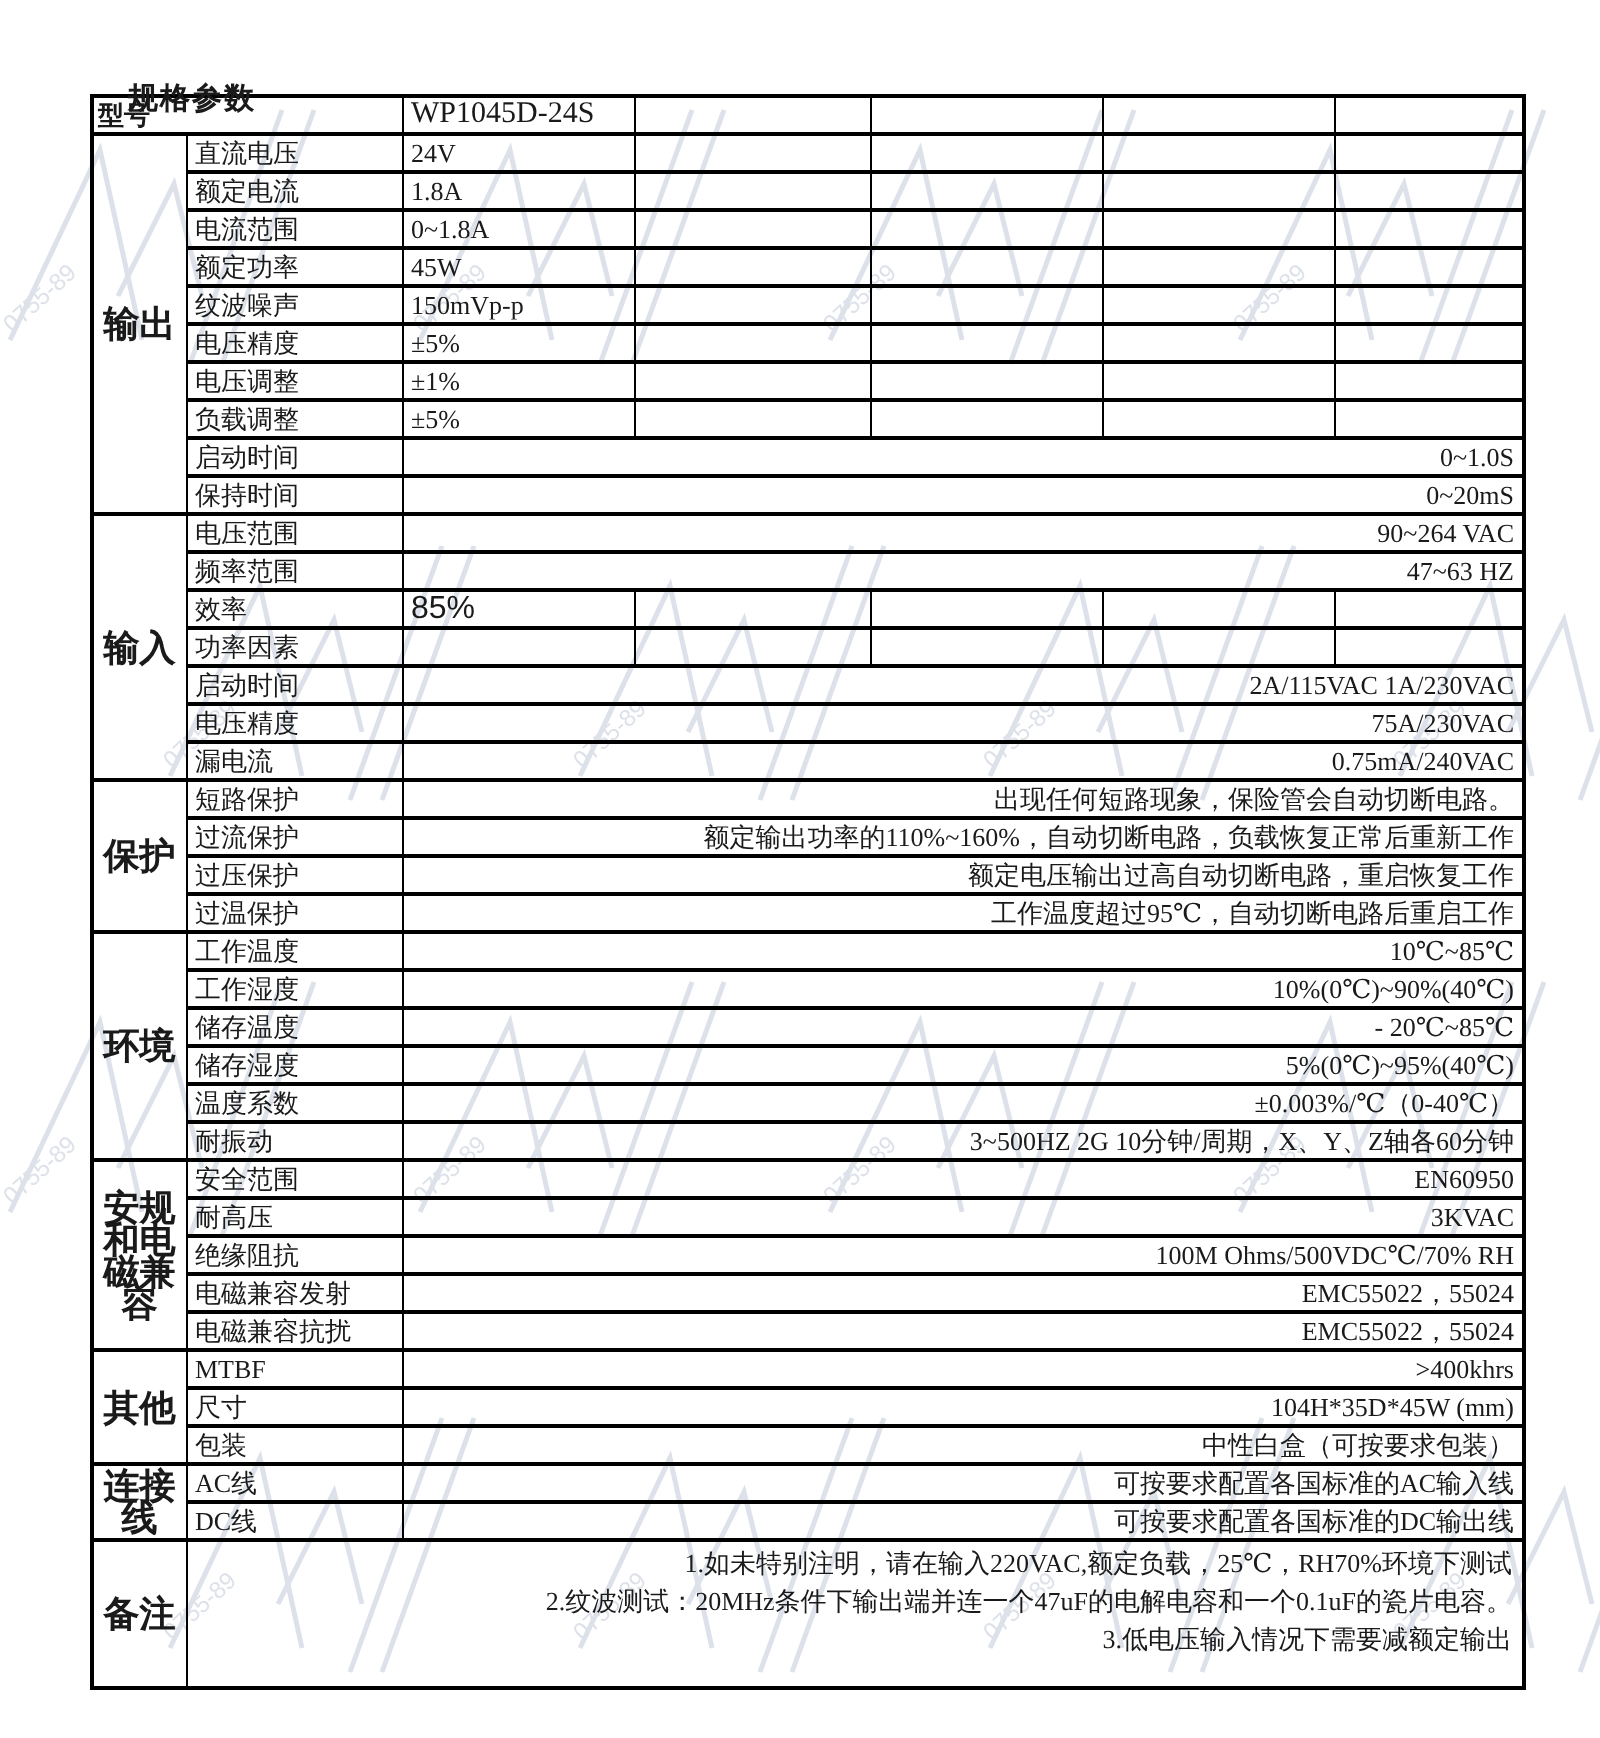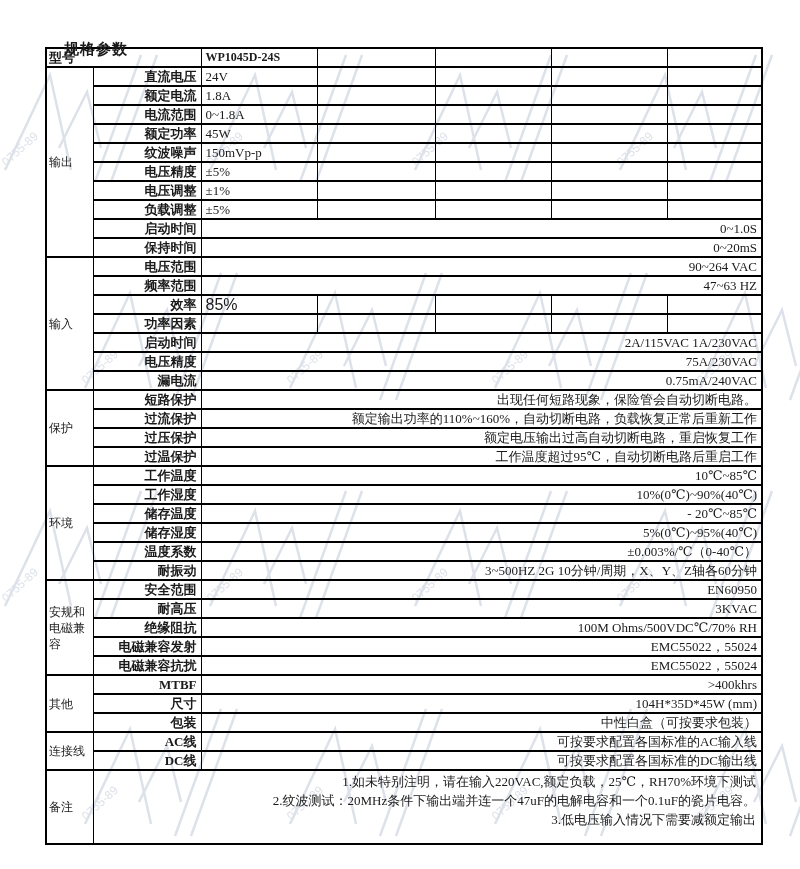--- a/index.html
+++ b/index.html
@@ -20,28 +20,28 @@
     border:2px solid #000;background:transparent;
   }
   td{
     border-left:1px solid #000;border-right:1px solid #000;
     border-top:2px solid #000;border-bottom:2px solid #000;
     height:17px;line-height:17px;font-size:13px;
     padding:0 4px;overflow:hidden;white-space:nowrap;
     vertical-align:middle;
   }
   td.cat{
-    font-weight:normal;font-size:12px;
+    font-weight:bold;text-align:center;font-size:18px;
     white-space:normal;line-height:16px;padding:0 2px;
   }
-  td.param{text-align:right;font-weight:bold;}
+  td.param{text-align:left;}
   td.val{text-align:left;}
   td.center{text-align:right;}
   td.model-label{font-size:13px;font-weight:bold;text-align:left;}
-  td.model-value{font-size:12px;font-weight:bold;}
+  td.model-value{font-size:15px;font-weight:normal;}
   td.small{font-size:16px;font-family:"Liberation Sans","DejaVu Sans",sans-serif;}
   td.notes-cell{
     vertical-align:top;white-space:normal;line-height:19px;
     height:70px;padding:1px 5px;text-align:right;
   }
   .note-line{font-size:13px;}
 </style>
 </head>
 <body>
 

